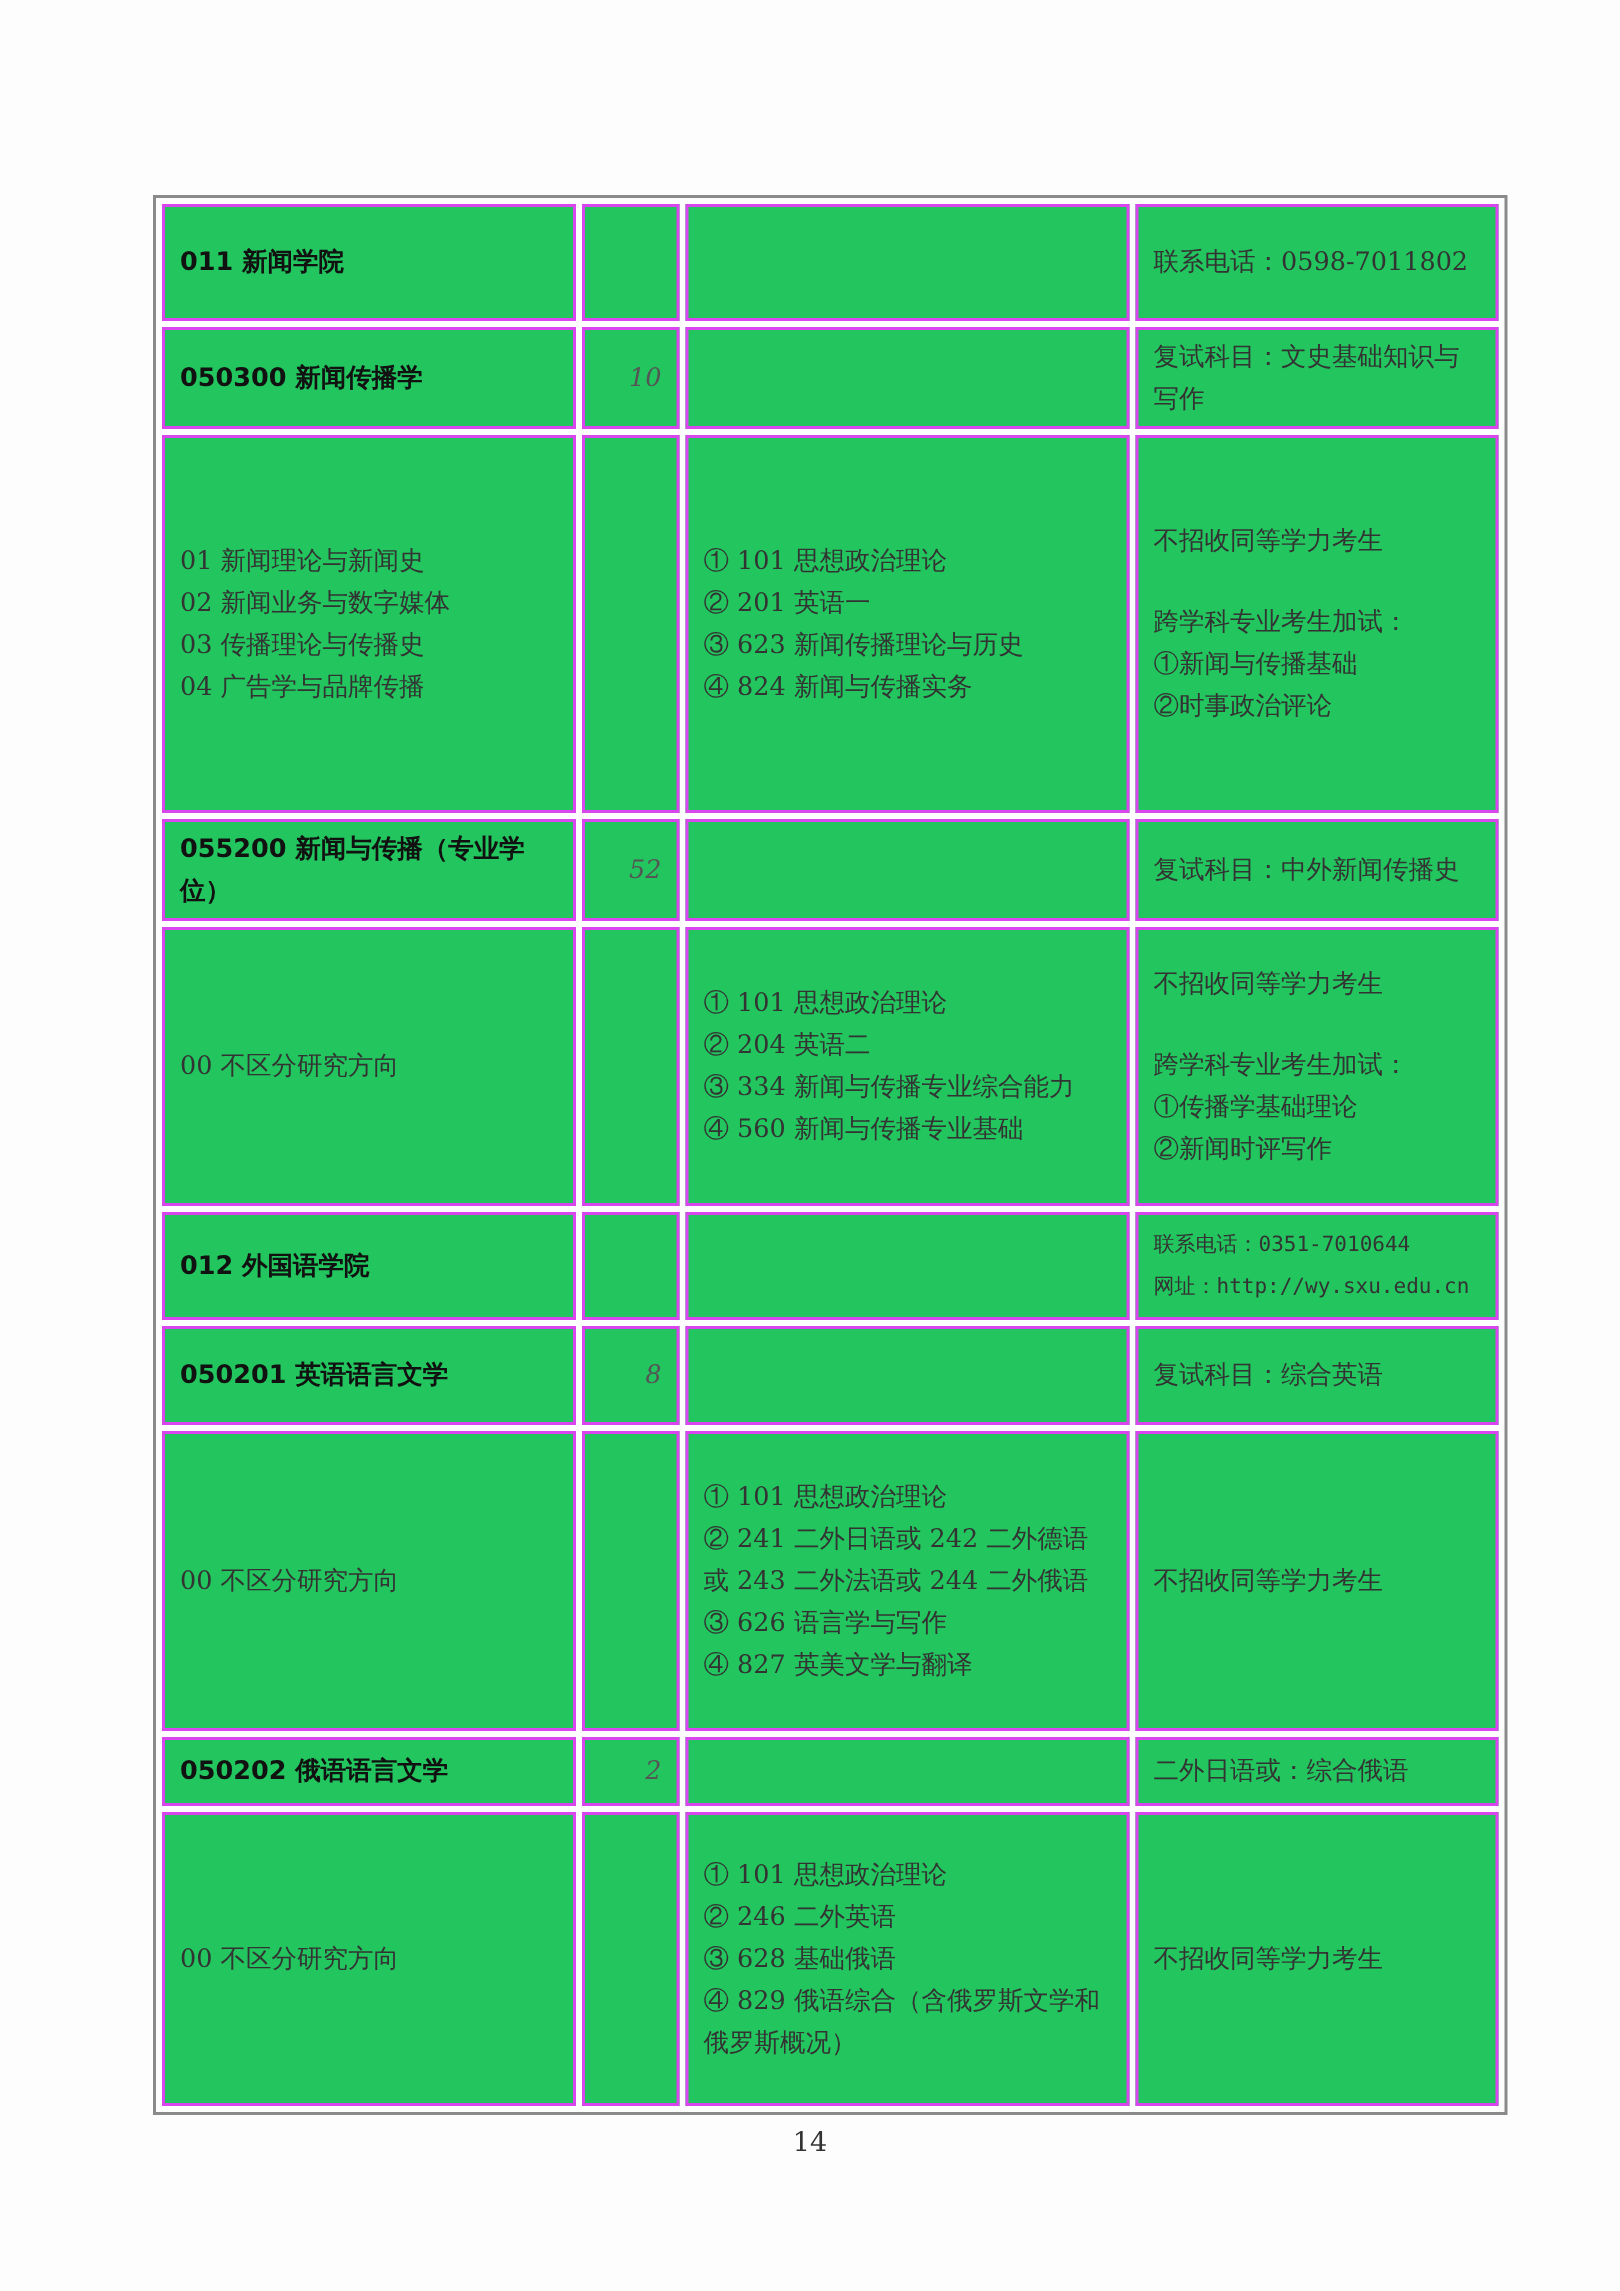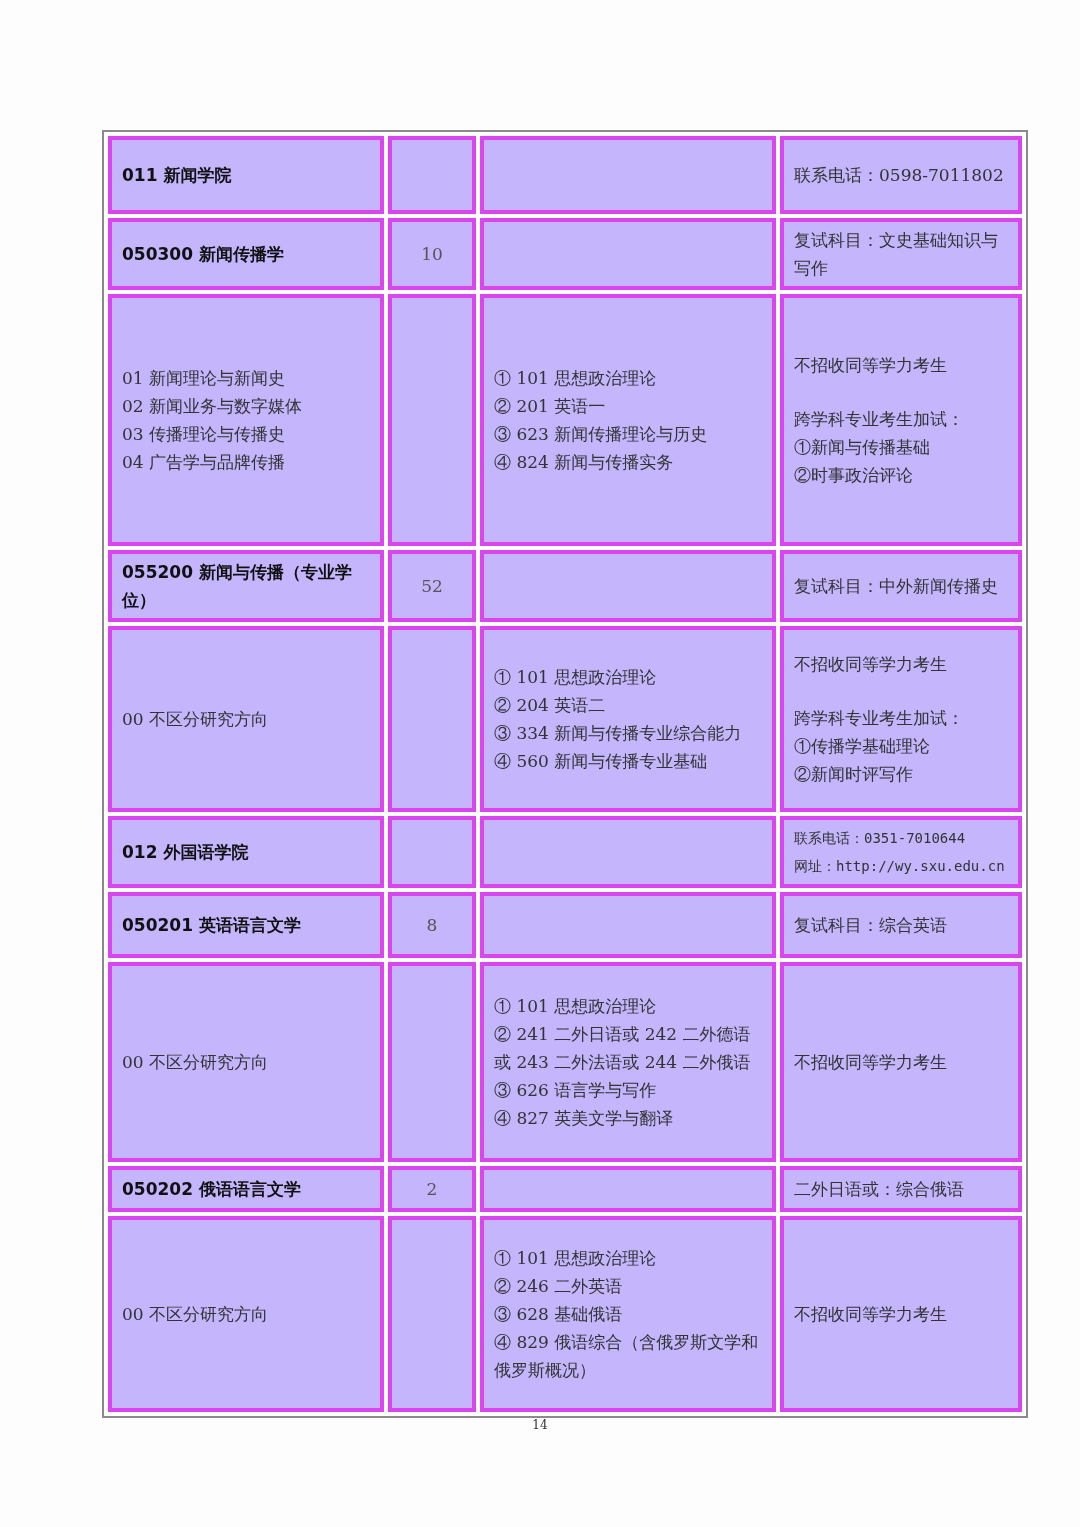--- a/index.html
+++ b/index.html
@@ -7,38 +7,38 @@
     width: 1080px; height: 1527px; background: #fdfdfd; position: relative;
     font-family: "DejaVu Serif", "Liberation Serif", serif; color: #333;
   }
   .page-table {
     position: absolute; left: 102px; top: 130px; width: 876px;
     border: 2px solid #8a8a8a; box-sizing: border-box;
     border-collapse: separate; border-spacing: 4px;
     table-layout: fixed;
   }
   .page-table td {
-    border: 4px solid #d946ef; background: #c4b5fd;
+    border: 2px solid #d946ef; background: #22c55e;
     padding: 4px 10px; vertical-align: middle;
     font-size: 17px; line-height: 28px;
   }
   .c1 { width: 276px; }
-  .c2 { width: 88px; text-align: center; }
+  .c2 { width: 65px; text-align: right; font-style: italic; }
   .c3 { width: 296px; }
   .c4 { width: 242px; }
   .bold { font-family: "DejaVu Sans", "Liberation Sans", sans-serif; font-weight: bold; color: #111; font-size: 16px; }
   .num { color: #555; }
   .line { display: block; }
   .gap { height: 26px; display: block; }
   .dirs .line { margin: 0 0; }
   .small { font-size: 15px; line-height: 22px; }
   .mono { font-family: "DejaVu Sans Mono", "Liberation Mono", monospace; font-size: 14px; }
   .page-number {
     position: absolute; top: 1418px; left: 0; width: 1080px; text-align: center;
-    font-size: 12px; color: #333;
+    font-size: 18px; color: #333;
   }
 </style>
 </head>
 <body>
 
 <table class="page-table">
   <colgroup>
     <col class="c1">
       <col class="c2">
       <col class="c3">

